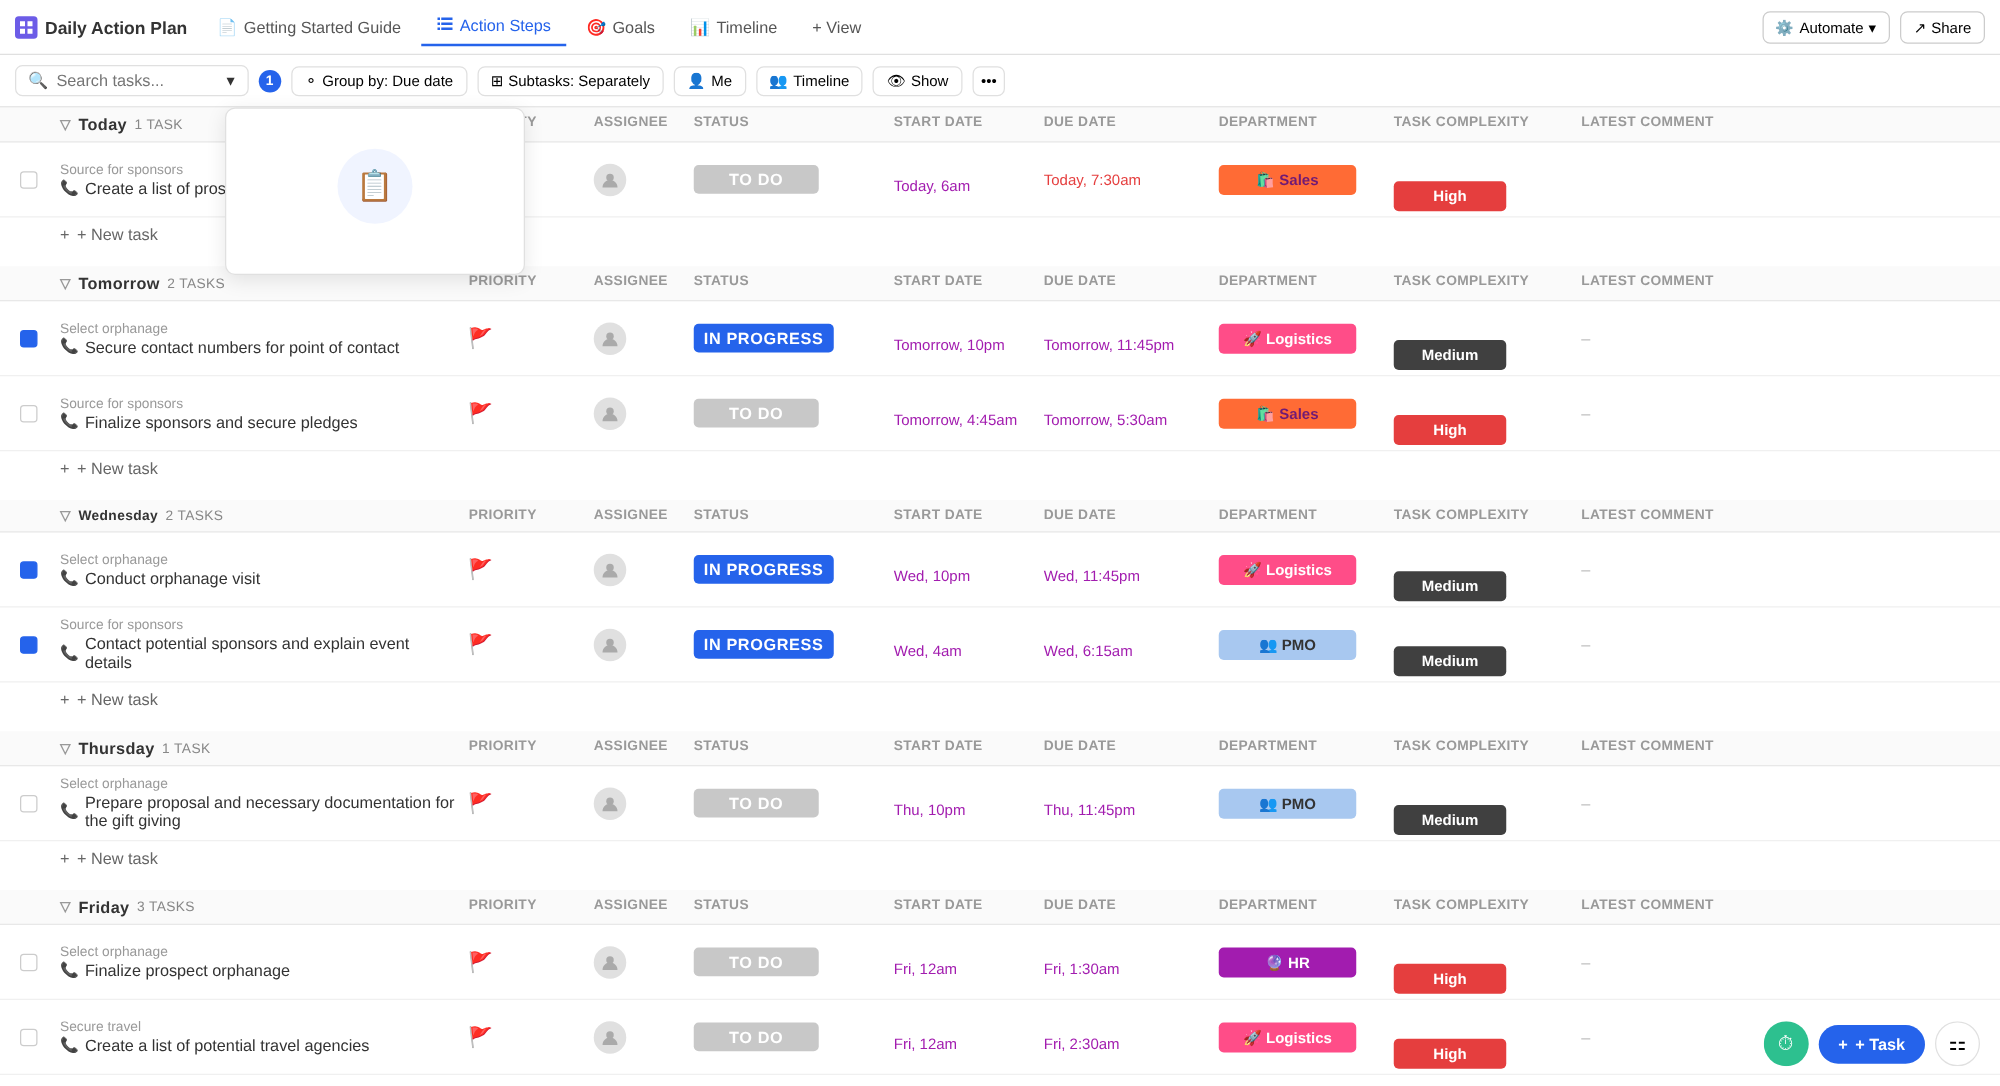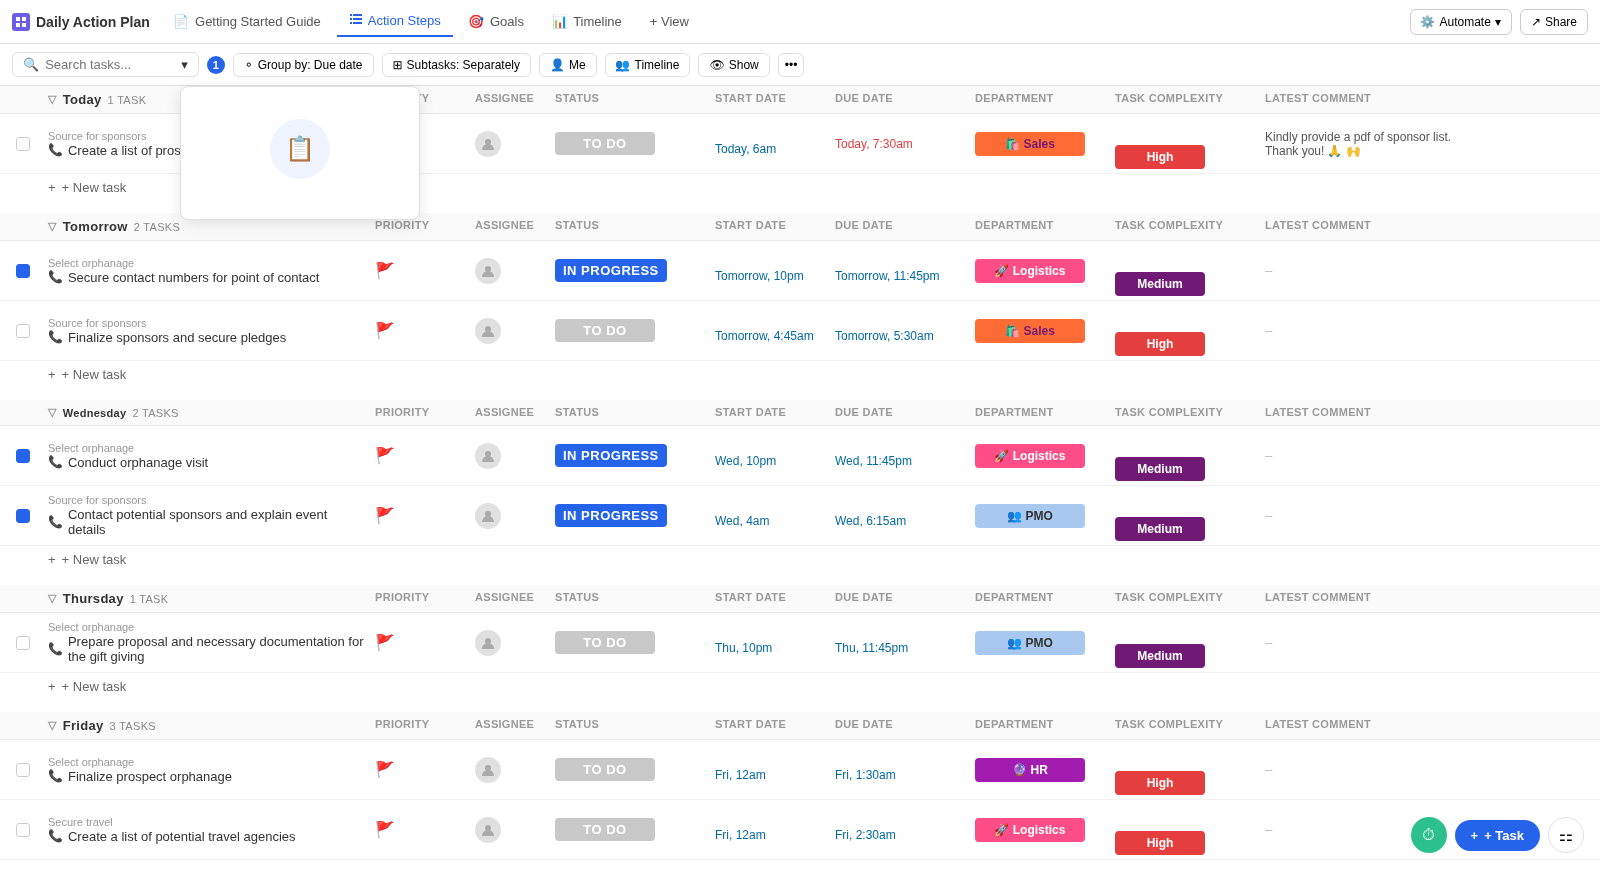--- a/index.html
+++ b/index.html
@@ -86,24 +86,24 @@
     .dept-logistics { background: #ff4d88; color: #fff; }
     .dept-pmo { background: #a8c8f0; color: #333; }
     .dept-hr { background: #a21caf; color: #fff; }
 
     .complexity-badge {
       display: inline-flex; align-items: center; justify-content: center;
       padding: 5px 10px; border-radius: 4px; font-size: 12px; font-weight: 700;
       min-width: 90px; text-align: center; margin-top: 27px;
     }
     .complexity-high { background: #e53e3e; color: #fff; }
-    .complexity-medium { background: #701a75; color: #fff; }
+    .complexity-medium { background: #404040; color: #fff; }
 
     .due-date-red { color: #e53e3e; font-size: 12px; }
-    .date-text { font-size: 12px; color: #0369a1; margin-top: 11px; }
+    .date-text { font-size: 12px; color: #a21caf; margin-top: 11px; }
 
     .new-task-row {
       padding: 6px 12px 10px 48px; color: #666; font-size: 13px;
       cursor: pointer; display: flex; align-items: center; gap: 6px;
     }
 
     .col-cell { padding: 2px 4px; display: flex; align-items: center; }
 
     .latest-comment { font-size: 12px; color: #555; max-width: 220px; }
     .comment-dash { color: #bbb; }
@@ -273,23 +273,20 @@
       </div>
       <div class="col-cell">
         <span class="due-date-red">Today, 7:30am</span>
       </div>
       <div class="col-cell">
         <span class="dept-badge dept-sales">🛍️ Sales</span>
       </div>
       <div class="col-cell">
         <span class="complexity-badge complexity-high">High</span>
       </div>
-      <div class="col-cell">
-        <span class="latest-comment">Kindly provide a pdf of sponsor list. Thank you! 🙏 🙌</span>
-      </div>
     </div>
 
     <div class="new-task-row">
       <span>+</span>
       <span>+ New task</span>
     </div>
   </div>
 
   <div class="section">
     <div class="col-headers">

